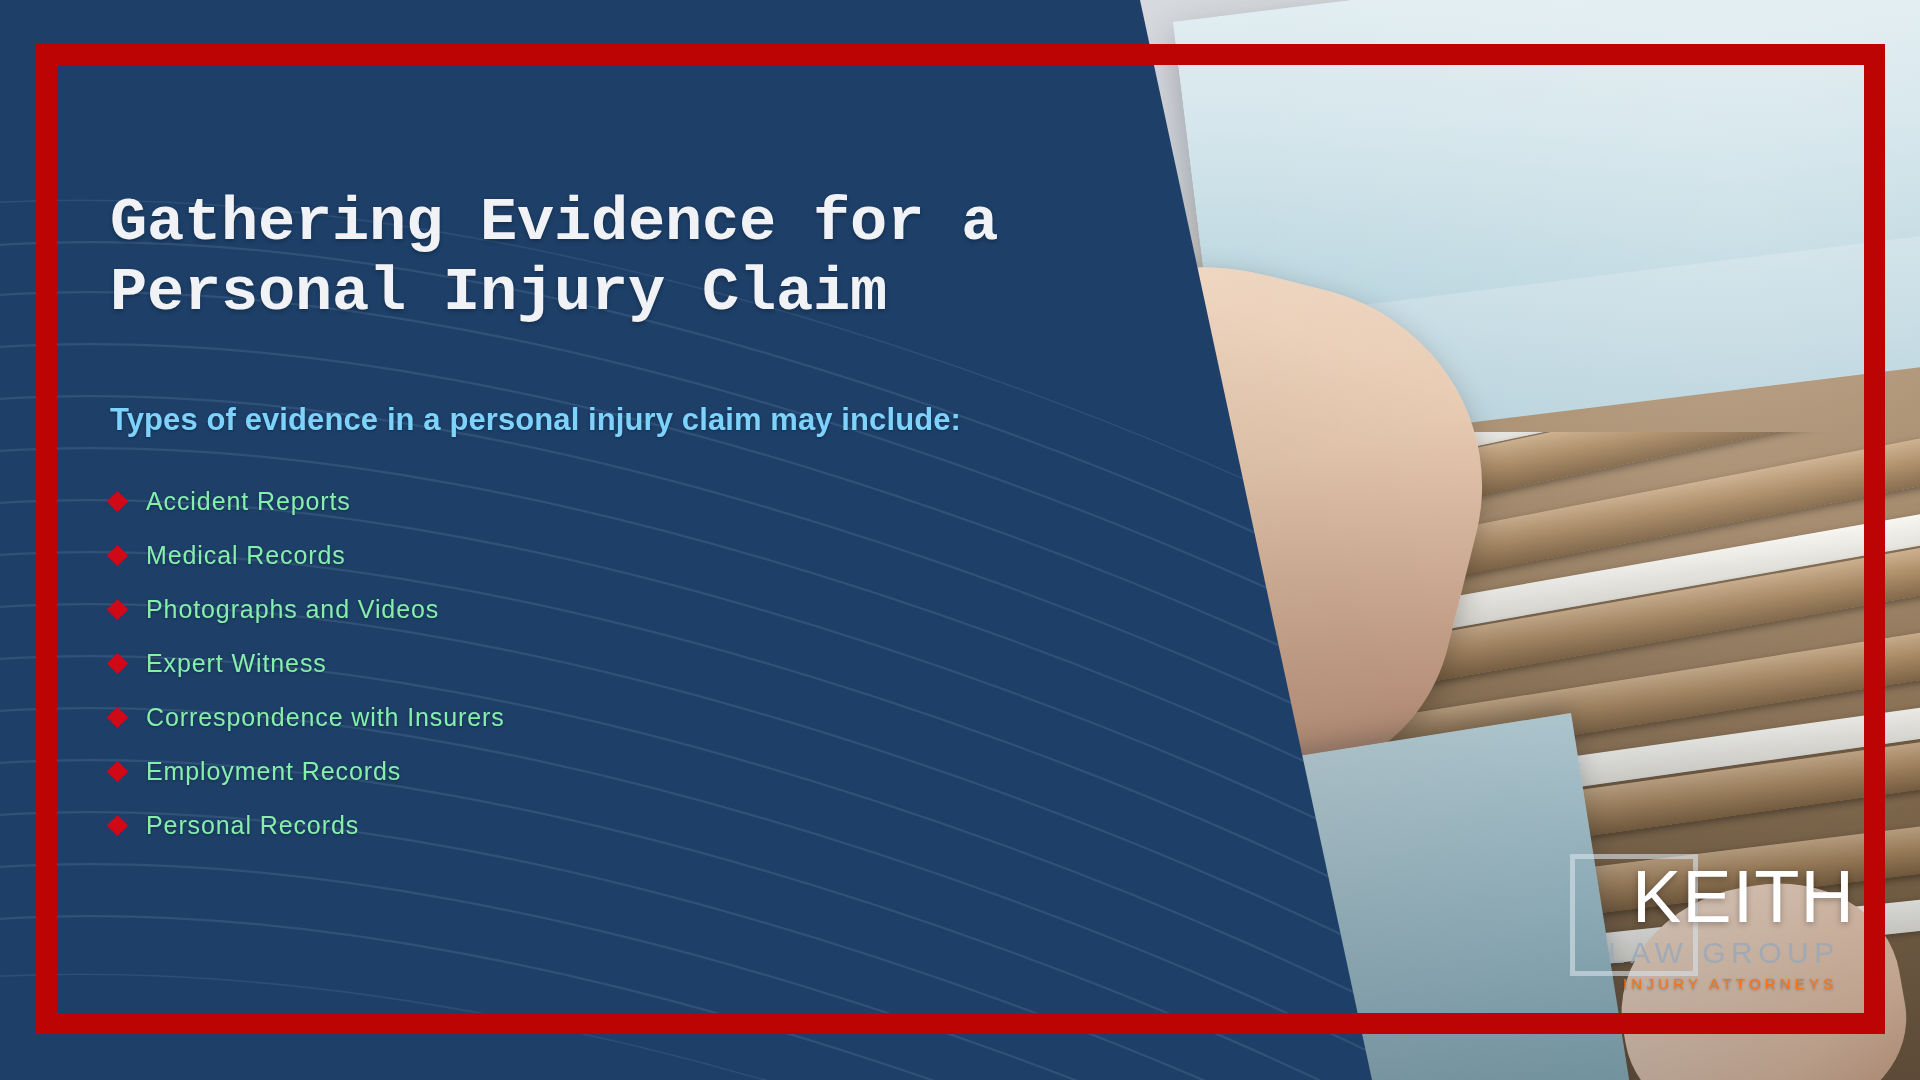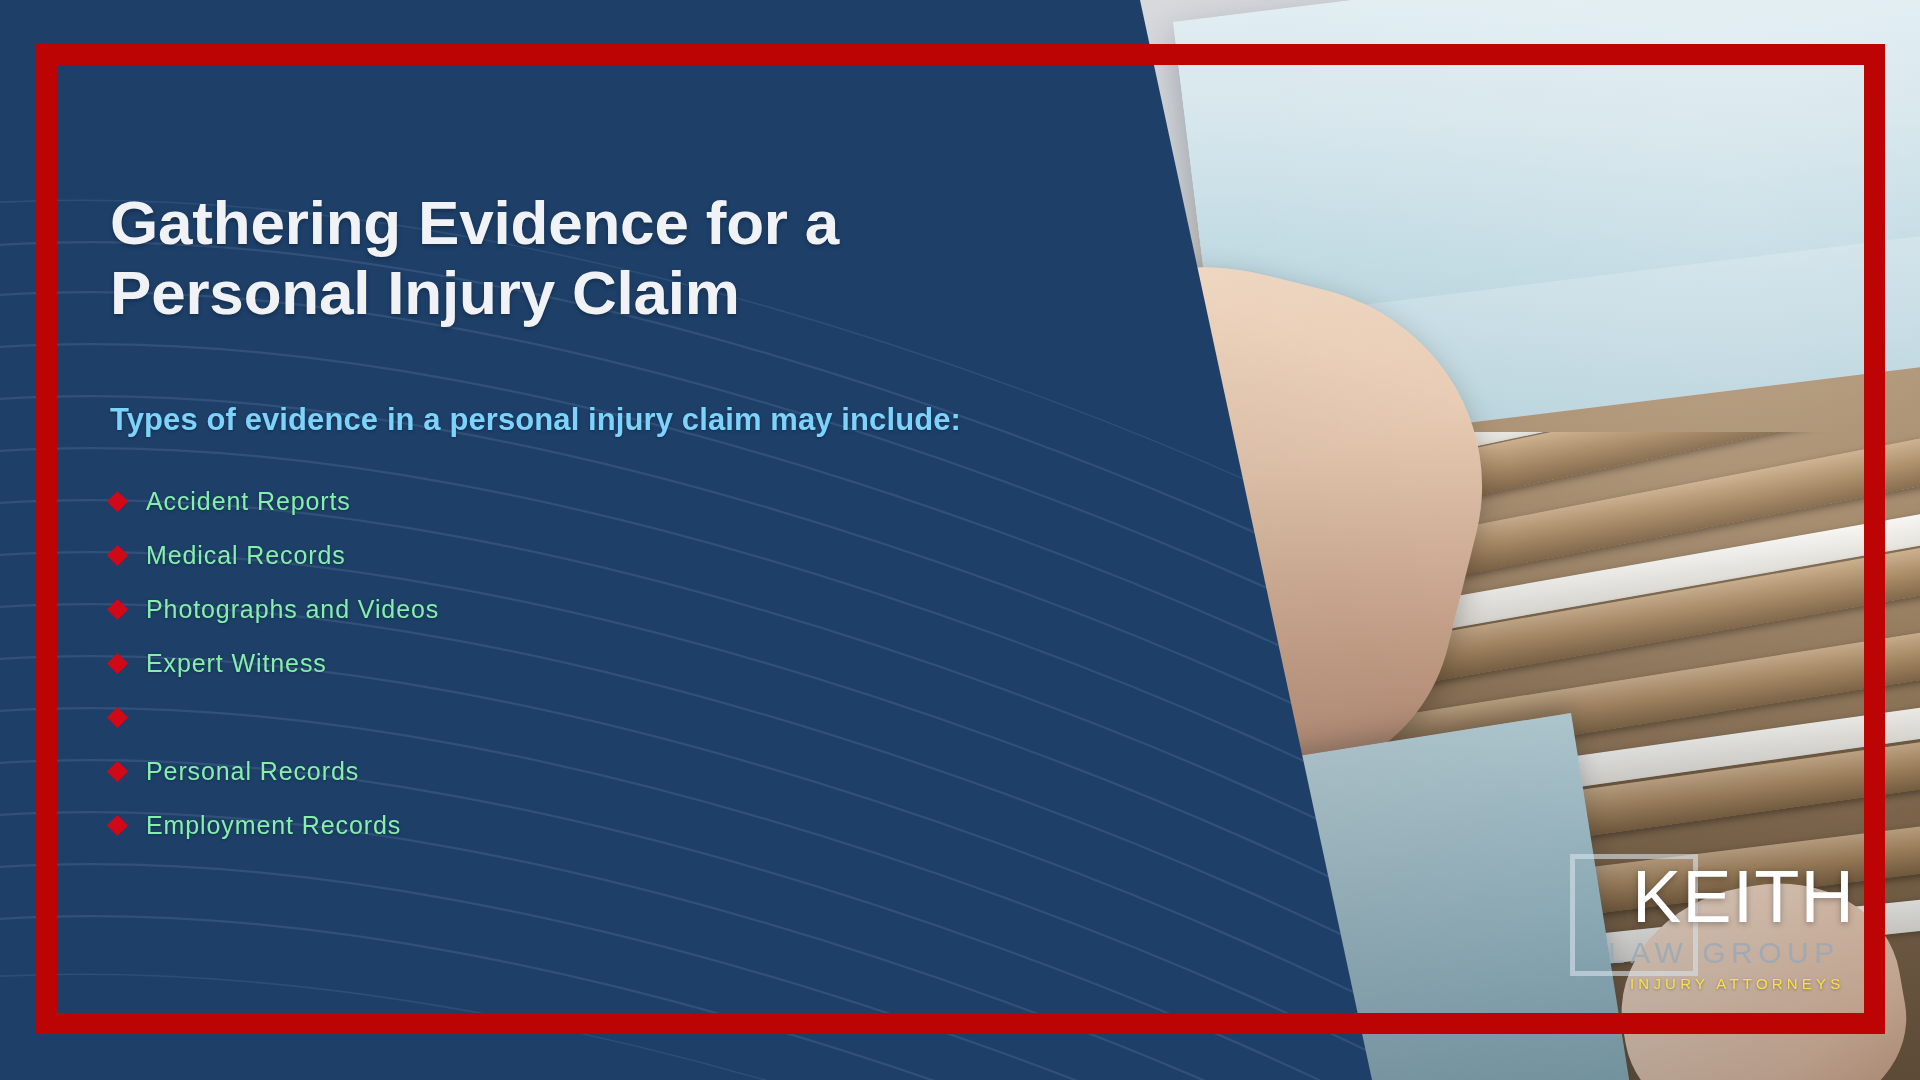--- a/index.html
+++ b/index.html
@@ -182,20 +182,21 @@
     width: 1010px;
   }
   .headline {
     margin: 0;
     font-size: 62px;
     line-height: 1.13;
     font-weight: 700;
     color: #f0f2f5;
     letter-spacing: -0.2px;
     text-shadow: 0 2px 4px rgba(0,0,0,0.28);
+    font-family: Liberation Mono, monospace;
   }
   .subhead {
     margin: 74px 0 0 0;
     font-size: 31px;
     font-weight: 700;
     color: #7dd3fc;
     letter-spacing: 0.1px;
     text-shadow: 0 1px 3px rgba(0,0,0,0.30);
   }
   .evidence-list {
@@ -255,26 +256,26 @@
     left: 40px;
     top: 90px;
     font-size: 30px;
     line-height: 1;
     font-weight: 400;
     color: rgba(150,168,186,0.78);
     letter-spacing: 5.5px;
   }
   .logo-tag {
     position: absolute;
-    left: 62px;
+    left: 55px;
     top: 128px;
     font-size: 15px;
     line-height: 1;
     font-weight: 400;
-    color: #fde047;
+    color: #f97316;
     letter-spacing: 4.2px;
     text-shadow: 0 1px 3px rgba(0,0,0,0.35);
   }
 </style>
 </head>
 <body>
 
 <div id="canvas">
 
   <div class="photo-layer">
@@ -350,28 +351,29 @@
       <li class="evidence-item">
         <span class="bullet"></span>
         <span>Photographs and Videos</span>
       </li>
       <li class="evidence-item">
         <span class="bullet"></span>
         <span>Expert Witness</span>
       </li>
       <li class="evidence-item">
         <span class="bullet"></span>
+        <span>Correspondence with Insurers</span>
+      </li>
+      <li class="evidence-item">
+        <span class="bullet"></span>
+        <span>Employment Records</span>
       </li>
       <li class="evidence-item">
         <span class="bullet"></span>
         <span>Personal Records</span>
-      </li>
-      <li class="evidence-item">
-        <span class="bullet"></span>
-        <span>Employment Records</span>
       </li>
     </ul>
   </div>
 
   <div class="logo">
     <div class="logo-bracket"></div>
     <div class="logo-name">KEITH</div>
     <div class="logo-sub">LAW GROUP</div>
     <div class="logo-tag">INJURY ATTORNEYS</div>
   </div>

